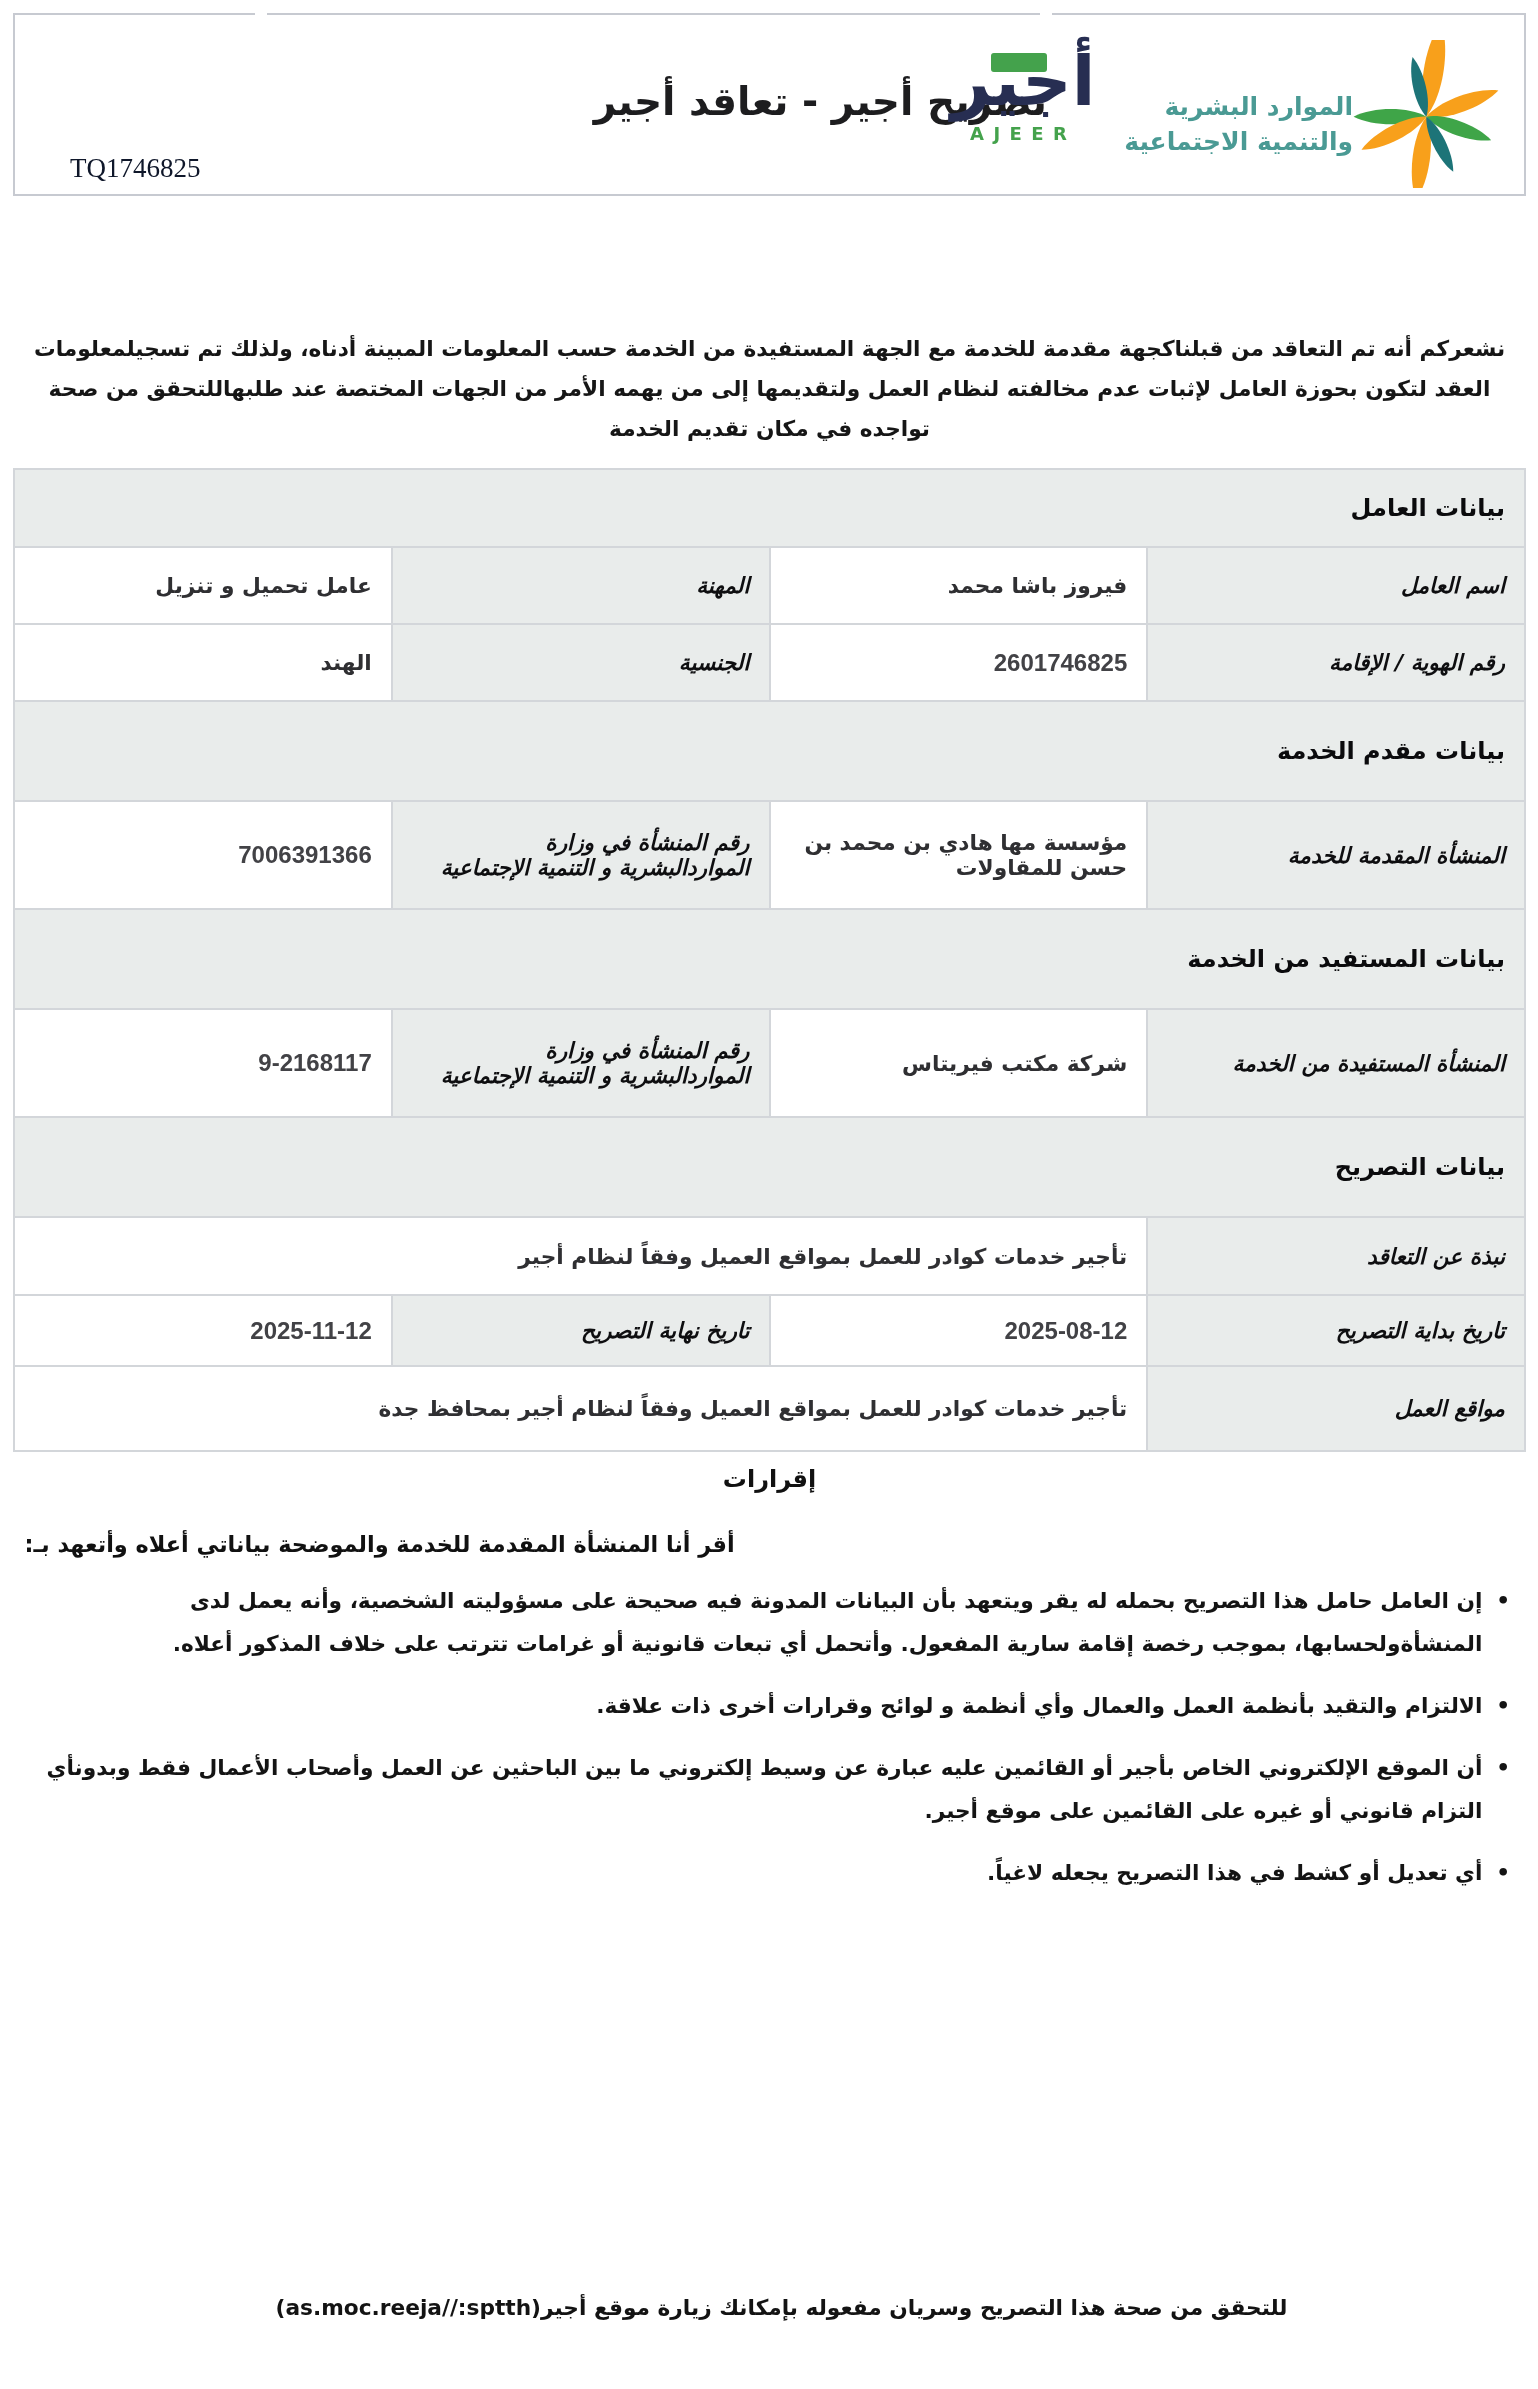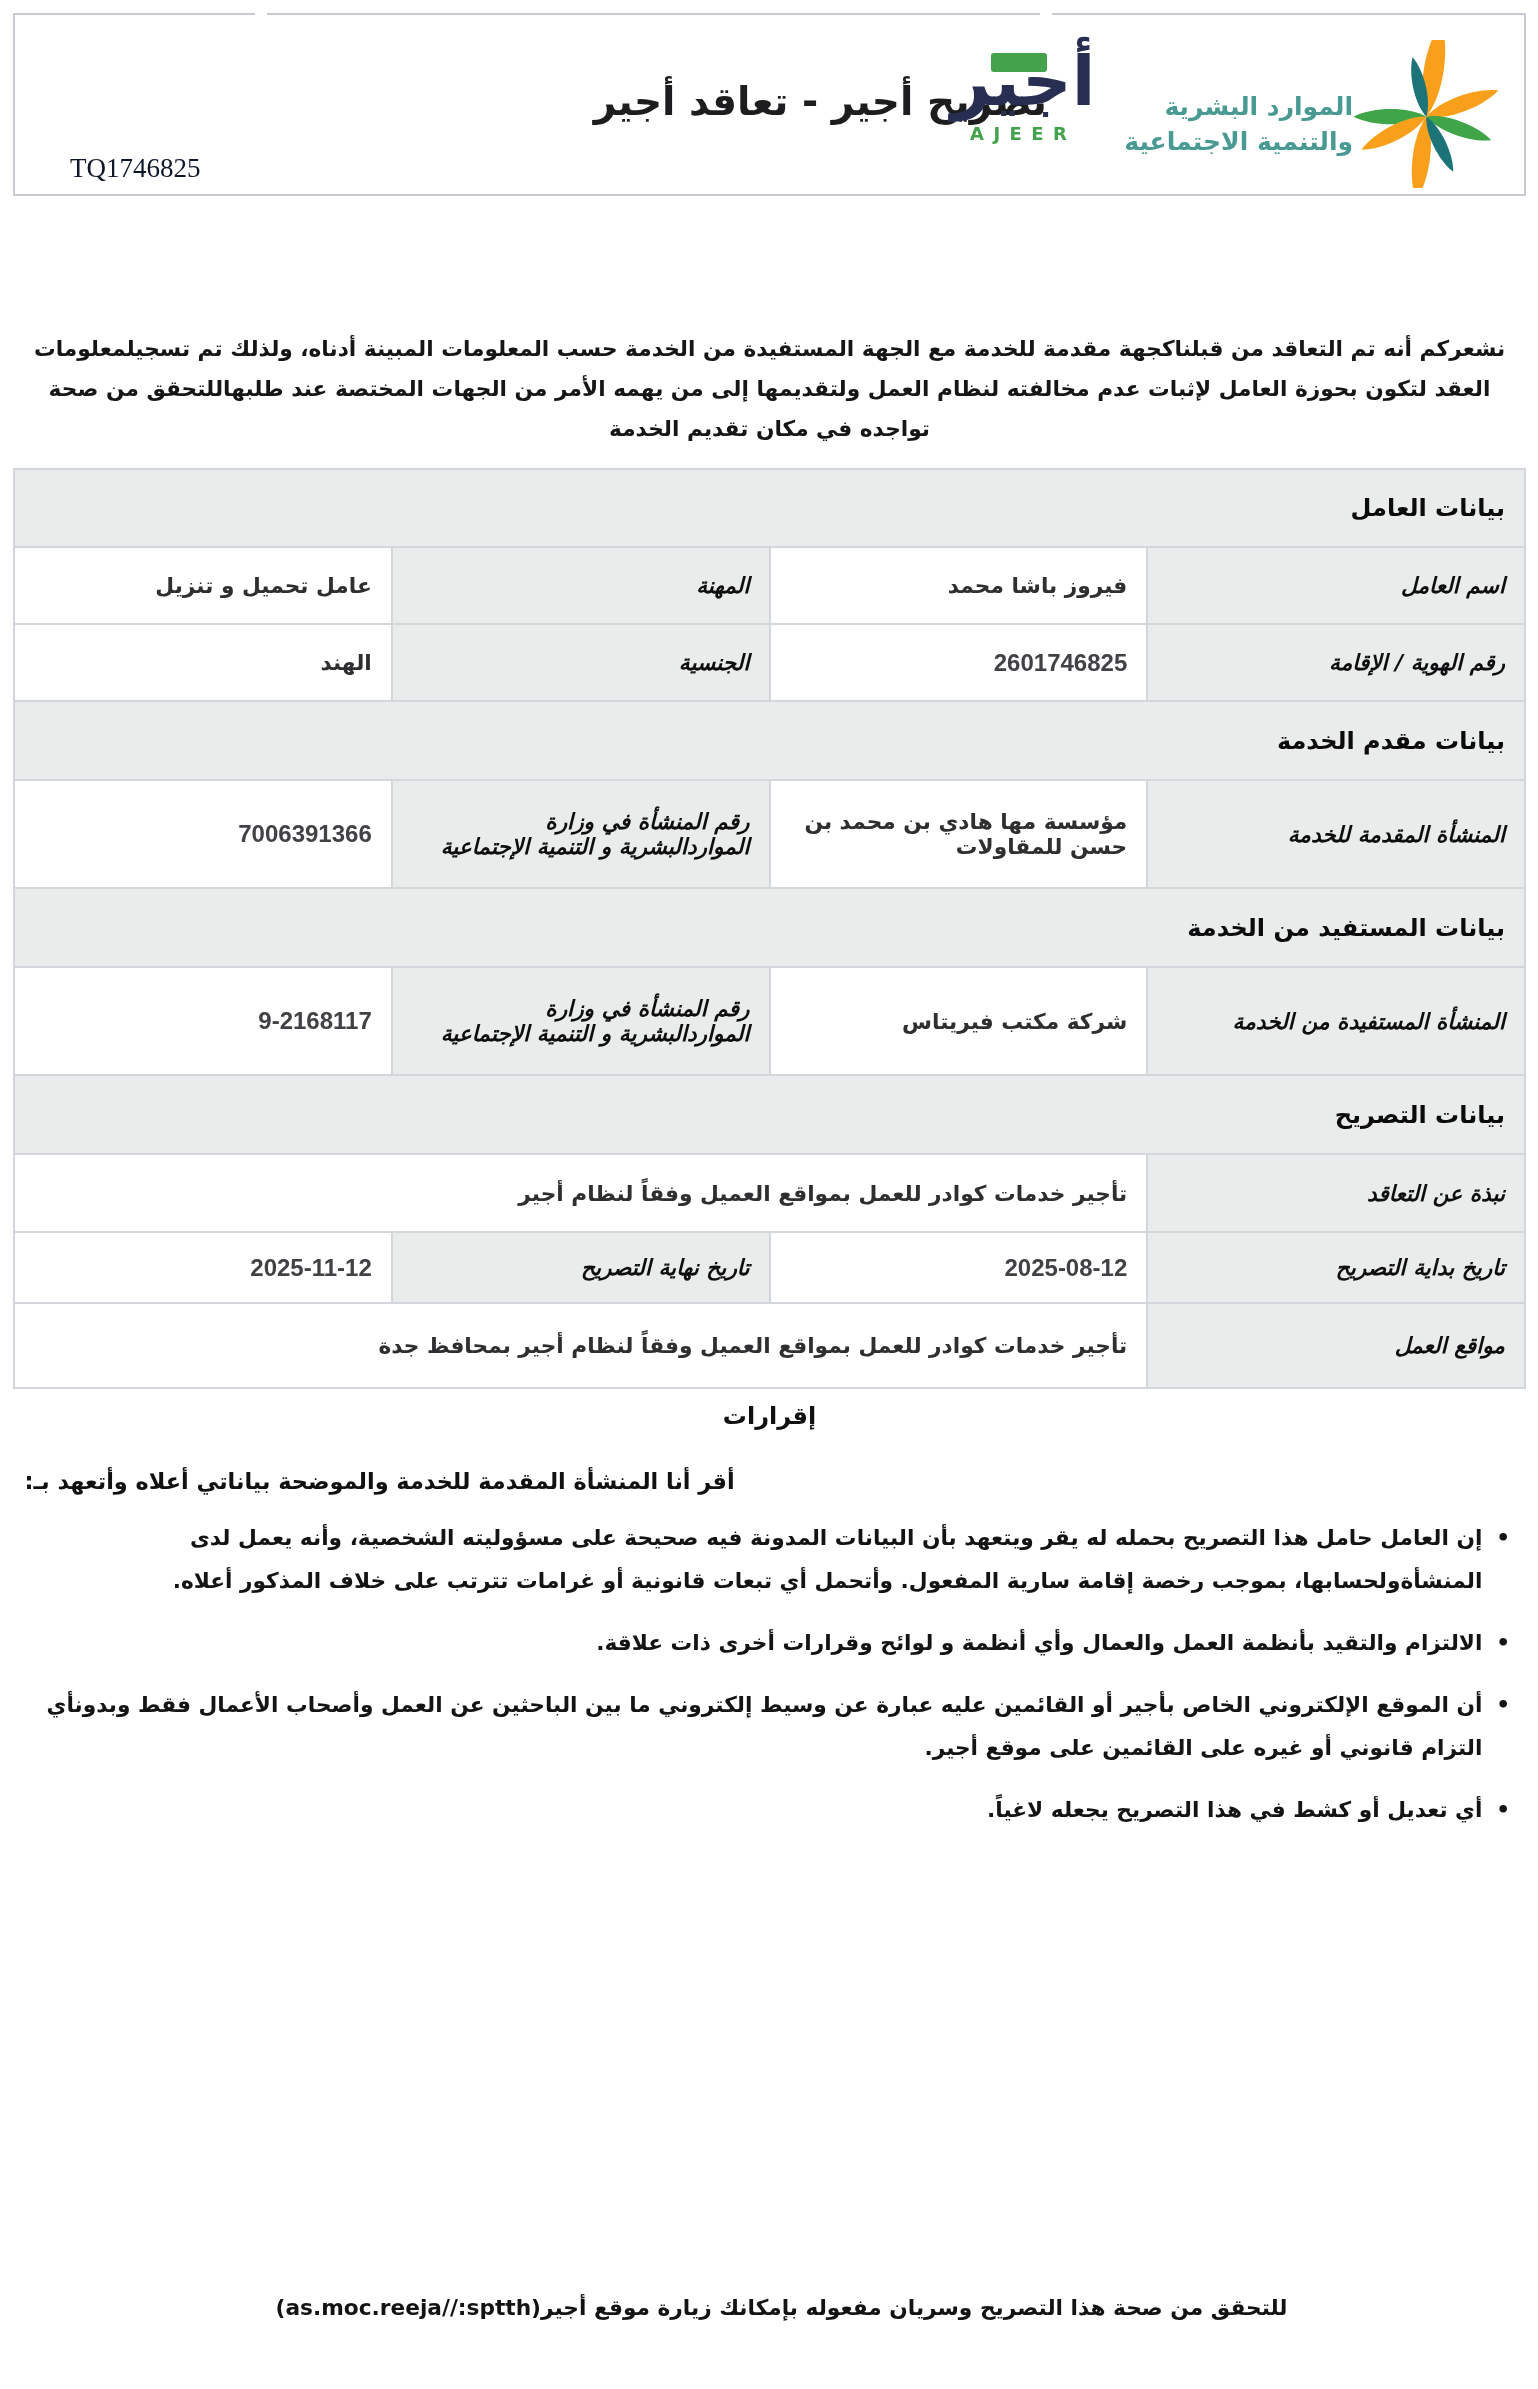--- a/index.html
+++ b/index.html
@@ -37,21 +37,21 @@
   
   table.data { width:1513px; margin:19px 10px 0 13px; border-collapse:collapse;
                table-layout:fixed; direction:rtl; font-size:21.7px; }
   table.data col { width:25%; }
   table.data td { border:2.2px solid #d3d6da; vertical-align:middle;
                   padding:7.2px 19px; text-align:right; font-weight:700; }
   td.sec { background:#e9eceb; text-align:center; font-size:24px; color:#0b0b0d; }
   td.lbl { background:#e9eceb; color:#0e0e10;font-style:italic; }
   td.val { background:#fff; color:#2f2f32; }
   td.num { font-family:"Liberation Sans", sans-serif; color:#424246; font-size:24px; }
-  tr.h-sec1 { height:78px; } tr.h-sec { height:79px; }
+  tr.h-sec1 { height:78px; } tr.h-sec { height:100px; }
   tr.h-row { height:77px; }  tr.h-big { height:108px; }
   tr.h-brief { height:78px; } tr.h-dates { height:71px; } tr.h-loc { height:85px; }
 
   
   .decl-title { margin-top:13px; text-align:center; font-size:24px; font-weight:700; direction:rtl; }
   .decl-intro { margin:38px 24.6px 0 24.6px; direction:rtl; text-align:left;
                 font-size:22.4px; font-weight:700; }
   .decl-list { margin:21.7px 24.6px 0 24.6px; direction:rtl; }
   .decl-item { position:relative; padding-right:32px; text-align:right; font-size:21.7px;
                font-weight:700; line-height:43px; margin-bottom:19px; color:#141414; }

